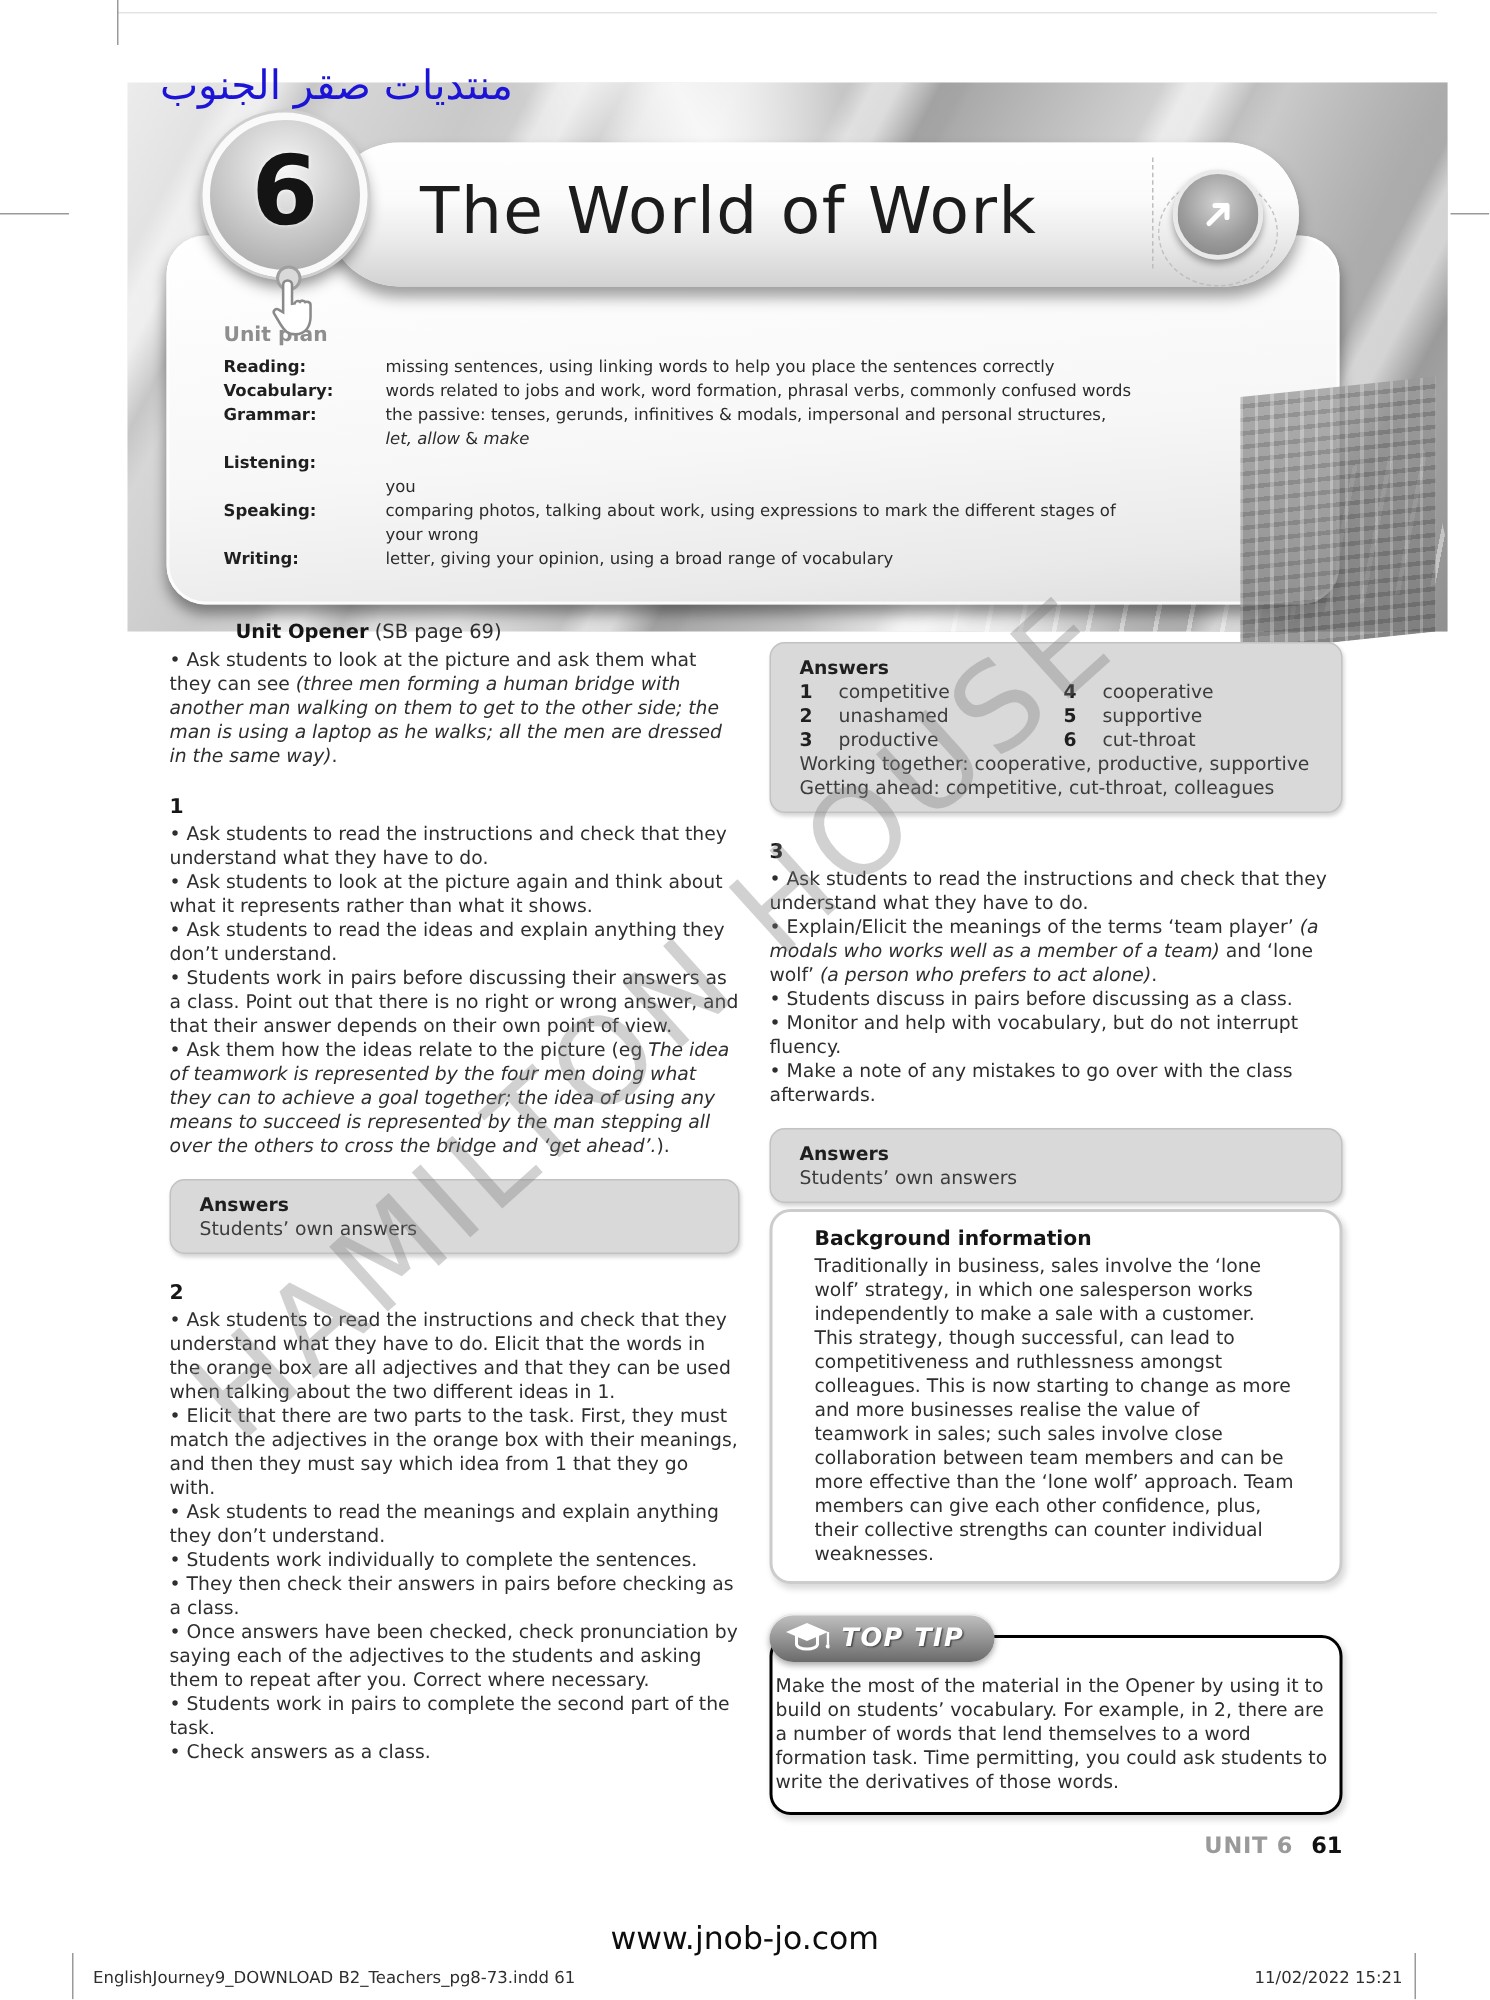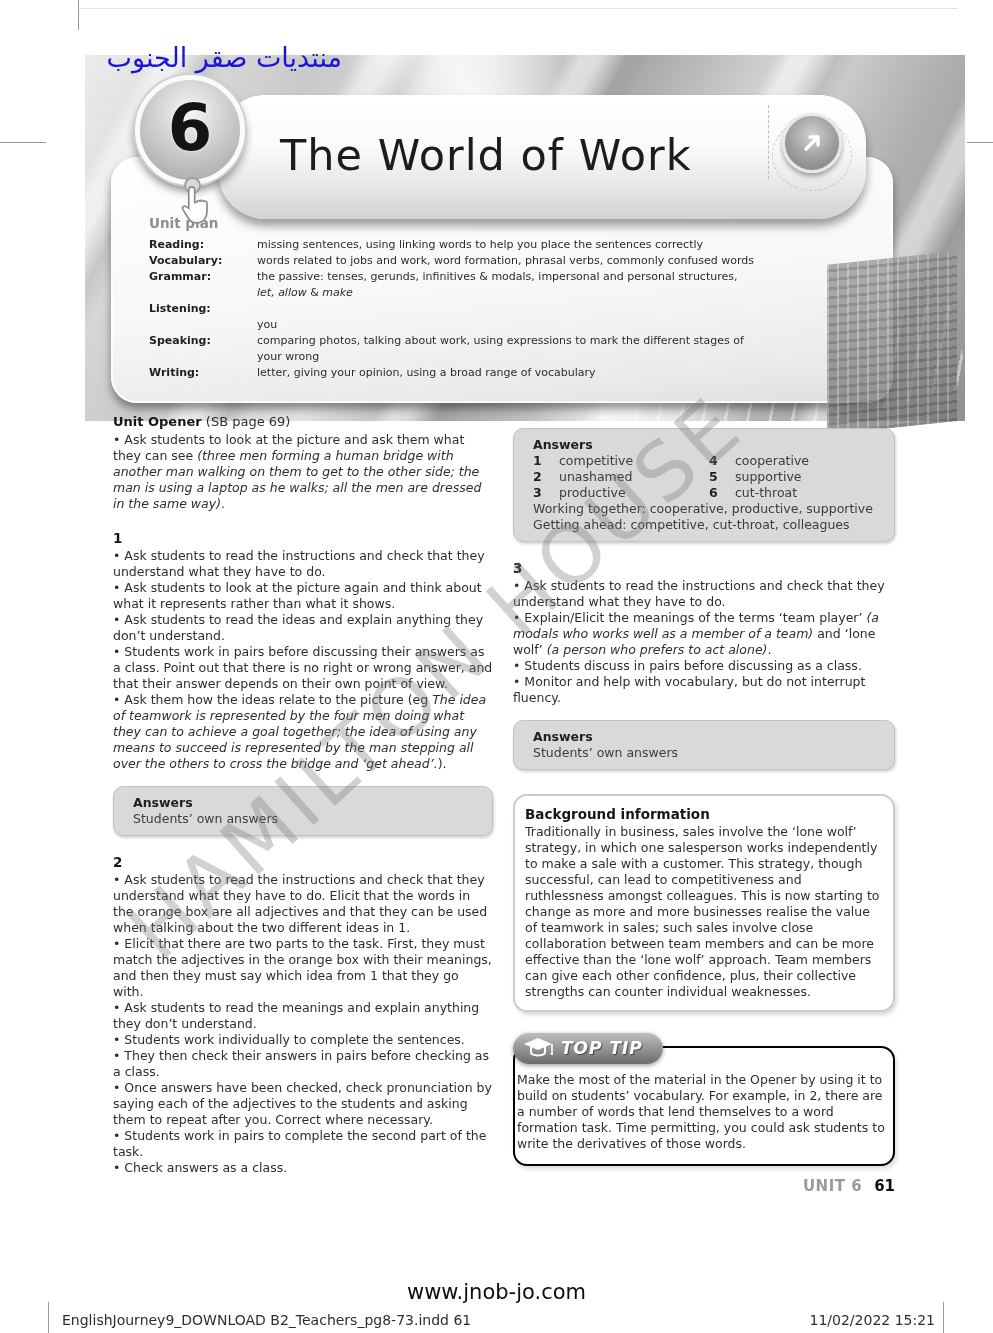--- a/index.html
+++ b/index.html
@@ -41,21 +41,21 @@
   
   .upbox{position:absolute;left:26px;top:102px;width:782px;height:246px;border-radius:26px;
      background:linear-gradient(175deg,#ffffff 0%,#f7f7f7 55%,#eaeaea 85%,#dedede 100%);
      box-shadow:0 6px 9px rgba(0,0,0,.4), inset 0 0 0 2px rgba(255,255,255,.8);}
   .upinner{position:absolute;left:38px;top:58px;right:16px;}
   .upheading{color:#8e8e8e;font-weight:bold;font-size:13.5px;margin-bottom:6px;}
   .upgrid{display:grid;grid-template-columns:108px 1fr;font-size:11px;line-height:16px;color:#2b2b2b;}
   .uplabel{font-weight:bold;color:#1f1f1f;}
 
   
-  .banner{position:absolute;left:133px;top:40px;width:648px;height:124px;border-radius:48px;
+  .banner{position:absolute;left:133px;top:40px;width:648px;height:96px;border-radius:48px;
      background:linear-gradient(180deg,#ffffff 0%,#fbfbfb 40%,#e9e9e9 70%,#d2d2d2 100%);
      box-shadow:0 7px 10px rgba(0,0,0,.38), inset 0 1px 0 #fff;}
   .banner-title{position:absolute;left:62px;top:50%;transform:translateY(-54%);
      font-size:43px;color:#1c1c1c;letter-spacing:1px;white-space:nowrap;}
   .banner-sep{position:absolute;right:97px;top:10px;height:74px;border-left:1px dashed #bdbdbd;}
   .arrow-dash{position:absolute;right:14px;top:24px;width:78px;height:70px;border:1px dashed #b5b5b5;
      border-radius:50%;opacity:.75;}
   .arrow-btn{position:absolute;right:24px;top:18px;width:54px;height:54px;border-radius:50%;
      background:radial-gradient(circle at 50% 36%,#d2d2d2,#9c9c9c 55%,#7d7d7d);
      border:3px solid #e9e9e9;box-shadow:0 3px 5px rgba(0,0,0,.35);
@@ -68,34 +68,34 @@
      display:flex;align-items:center;justify-content:center;}
   .circle6 .num{font-size:64px;font-weight:bold;color:#141414;line-height:1;margin-top:-4px;
      text-shadow:0 0 3px rgba(255,255,255,.9);}
   .press-dot{position:absolute;left:99px;top:122px;width:13px;height:13px;border-radius:50%;
      background:#d9d9d9;border:2px solid #9f9f9f;}
   .hand{position:absolute;left:93px;top:128px;width:38px;height:48px;}
 
   
   .columns{position:absolute;left:113px;top:414px;width:782px;display:grid;
      grid-template-columns:380px 382px;column-gap:20px;font-size:12.5px;line-height:16px;z-index:2;}
-  .para-heading{font-size:13px;margin-bottom:2px;}
+  .para-heading{font-size:13px;margin-bottom:2px;margin-left:44px;}
   .para-heading b{color:#161616;}
   .num-heading{font-weight:bold;font-size:13.5px;color:#161616;margin-top:18px;margin-bottom:2px;}
   .bullet{margin:0;}
   i{font-style:italic;}
 
   .ansbox{background:#d9d9d9;border:1px solid #c2c2c2;border-radius:10px;padding:8px 19px;
      margin:14px 0 4px;box-shadow:1px 2px 3px rgba(0,0,0,.18);color:#3c3c3c;}
   .ans-title{font-weight:bold;color:#1f1f1f;}
   .ansgrid{display:grid;grid-template-columns:26px 150px 26px 1fr;}
   .ansnum{font-weight:bold;color:#1f1f1f;}
 
-  .infobox{background:#fff;border:2px solid #cccccc;border-radius:14px;padding:10px 10px;
-     margin-top:24px;box-shadow:2px 3px 4px rgba(0,0,0,.15);}
+  .infobox{background:#fff;border:2px solid #cccccc;border-radius:14px;padding:10px 28px;
+     margin-top:4px;box-shadow:2px 3px 4px rgba(0,0,0,.15);}
   .info-title{font-weight:bold;font-size:13.5px;color:#161616;}
   .info-text{margin-top:2px;}
 
   .toptip{position:relative;margin-top:34px;border:2px solid #000000;border-radius:14px;
      background:#fff;padding:24px 2px 12px;box-shadow:2px 3px 4px rgba(0,0,0,.15);}
   .tip-badge{position:absolute;top:-16px;left:-2px;height:32px;border-radius:16px;
      padding:0 20px 0 48px;background:linear-gradient(180deg,#c2c2c2,#6a6a6a);
      display:flex;align-items:center;box-shadow:0 2px 4px rgba(0,0,0,.35), inset 0 1px 0 rgba(255,255,255,.7);}
   .tip-badge svg{position:absolute;left:10px;top:4px;}
   .tip-badge-text{color:#fff;font-weight:bold;font-style:italic;font-size:17px;letter-spacing:1px;
@@ -107,21 +107,21 @@
 
   
   .watermark{position:absolute;left:40px;top:632px;width:790px;text-align:center;font-size:80px;
      letter-spacing:5px;color:rgba(120,120,120,.34);transform:rotate(-42deg);transform-origin:center;
      white-space:nowrap;pointer-events:none;z-index:5;}
 
   
   .site-url{position:absolute;left:0;right:0;top:1280px;text-align:center;font-size:21px;
      color:#0d0d0d;z-index:3;}
   .printrow{position:absolute;left:62px;right:58px;top:1312px;display:flex;
-     justify-content:space-between;font-size:14px;color:#2e2e2e;z-index:3;}
+     justify-content:space-between;font-size:11px;color:#2e2e2e;z-index:3;}
 </style>
 </head>
 <body>
 
 <div class="page">
 
   <div class="cm top-edge"></div>
   <div class="cm tl-h"></div>
   <div class="cm tl-v"></div>
   <div class="cm tr-h"></div>
@@ -223,20 +223,21 @@
           </div>
           <div class="ansline">Working together: cooperative, productive, supportive</div>
           <div class="ansline">Getting ahead: competitive, cut-throat, colleagues</div>
         </div>
         <div class="num-heading">3</div>
         <div class="bullets">
           <div class="bullet"><span class="dot">• </span><span>Ask students to read the instructions and check that they understand what they have to do.</span></div>
           <div class="bullet"><span class="dot">• </span><span>Explain/Elicit the meanings of the terms ‘team player’ </span><i>(a modals who works well as a member of a team)</i><span> and ‘lone wolf’ </span><i>(a person who prefers to act alone)</i><span>.</span></div>
           <div class="bullet"><span class="dot">• </span><span>Students discuss in pairs before discussing as a class.</span></div>
           <div class="bullet"><span class="dot">• </span><span>Monitor and help with vocabulary, but do not interrupt fluency.</span></div>
+          <div class="bullet"><span class="dot">• </span><span>Make a note of any mistakes to go over with the class afterwards.</span></div>
         </div>
         <div class="ansbox">
           <div class="ans-title">Answers</div>
           <div class="ansline">Students’ own answers</div>
         </div>
         <div class="infobox">
           <div class="info-title">Background information</div>
           <div class="info-text">Traditionally in business, sales involve the ‘lone wolf’ strategy, in which one salesperson works independently to make a sale with a customer. This strategy, though successful, can lead to competitiveness and ruthlessness amongst colleagues. This is now starting to change as more and more businesses realise the value of teamwork in sales; such sales involve close collaboration between team members and can be more effective than the ‘lone wolf’ approach. Team members can give each other confidence, plus, their collective strengths can counter individual weaknesses.</div>
         </div>
         <div class="toptip">

